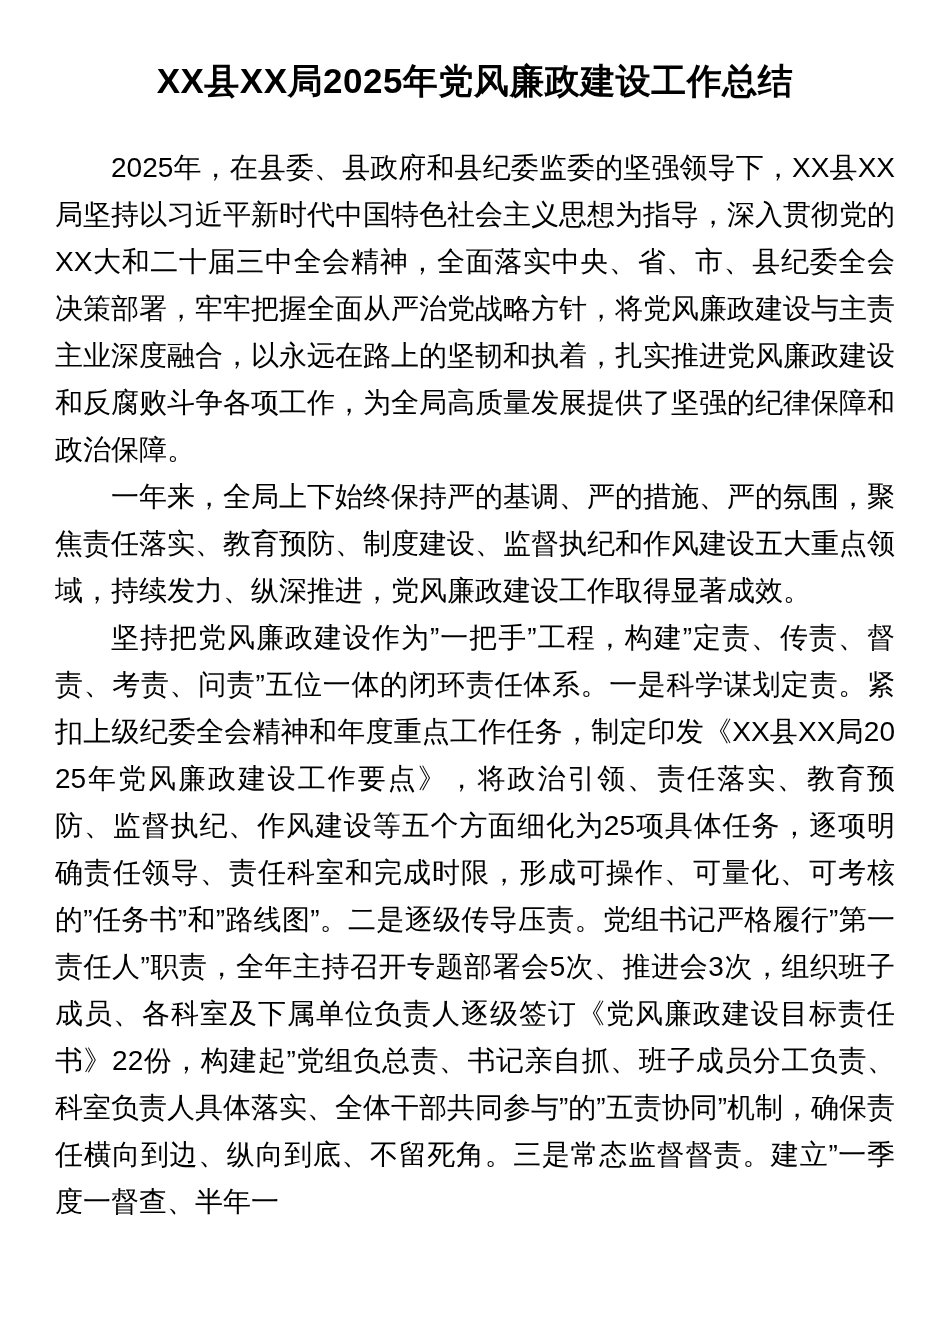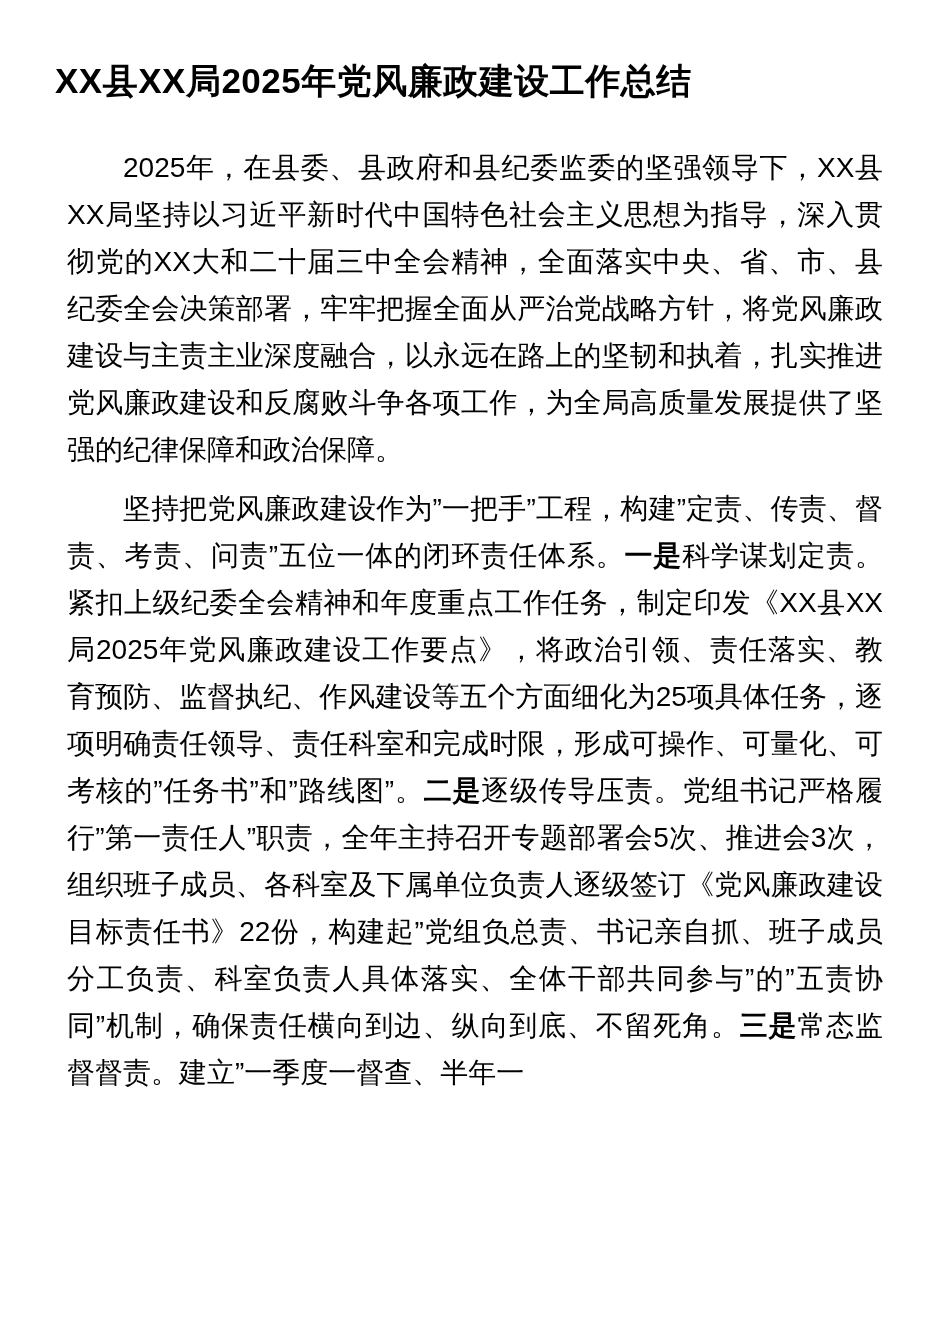--- a/index.html
+++ b/index.html
@@ -16,64 +16,66 @@
   }
   .page {
     position: relative;
     width: 950px;
     height: 1344px;
     background: #ffffff;
     box-sizing: border-box;
     padding: 0 55px;
   }
   .doc-title {
+    text-align: center;
     font-size: 35px;
     font-weight: 700;
     letter-spacing: 0.5px;
     line-height: 1.3;
     margin: 0;
     padding-top: 58px;
     padding-bottom: 0;
     color: #000;
   }
   .body-block {
     margin-top: 40px;
   }
   p.para {
-    margin: 12px;
+    margin: 0;
     font-size: 28px;
     line-height: 47px;
     text-align: justify;
     text-justify: inter-ideograph;
     text-indent: 56px;
     color: #000;
     word-break: break-all;
   }
   p.para.heading {
     text-indent: 56px;
   }
   p.para.subheading {
     text-indent: 64px;
   }
   b.em {
-    font-weight: 700;
+    font-weight: 400;
   }
   
 </style>
 </head>
 <body>
 
 <div class="page">
 
   <h1 class="doc-title">XX县XX局2025年党风廉政建设工作总结</h1>
 
   <div class="body-block">
 
     <p class="para">2025年，在县委、县政府和县纪委监委的坚强领导下，XX县XX局坚持以习近平新时代中国特色社会主义思想为指导，深入贯彻党的XX大和二十届三中全会精神，全面落实中央、省、市、县纪委全会决策部署，牢牢把握全面从严治党战略方针，将党风廉政建设与主责主业深度融合，以永远在路上的坚韧和执着，扎实推进党风廉政建设和反腐败斗争各项工作，为全局高质量发展提供了坚强的纪律保障和政治保障。</p>
 
 
+    <p class="para">一年来，全局上下始终保持严的基调、严的措施、严的氛围，聚焦责任落实、教育预防、制度建设、监督执纪和作风建设五大重点领域，持续发力、纵深推进，党风廉政建设工作取得显著成效。</p>
 
 
     <p class="para"><span>坚持把党风廉政建设作为”一把手”工程，构建”定责、传责、督责、考责、问责”五位一体的闭环责任体系。</span><b class="em">一是</b><span>科学谋划定责。紧扣上级纪委全会精神和年度重点工作任务，制定印发《XX县XX局2025年党风廉政建设工作要点》，将政治引领、责任落实、教育预防、监督执纪、作风建设等五个方面细化为25项具体任务，逐项明确责任领导、责任科室和完成时限，形成可操作、可量化、可考核的”任务书”和”路线图”。</span><b class="em">二是</b><span>逐级传导压责。党组书记严格履行”第一责任人”职责，全年主持召开专题部署会5次、推进会3次，组织班子成员、各科室及下属单位负责人逐级签订《党风廉政建设目标责任书》22份，构建起”党组负总责、书记亲自抓、班子成员分工负责、科室负责人具体落实、全体干部共同参与”的”五责协同”机制，确保责任横向到边、纵向到底、不留死角。</span><b class="em">三是</b><span>常态监督督责。建立”一季度一督查、半年一</span></p>
 
   </div>
 
 </div>
 
 </body></html>

